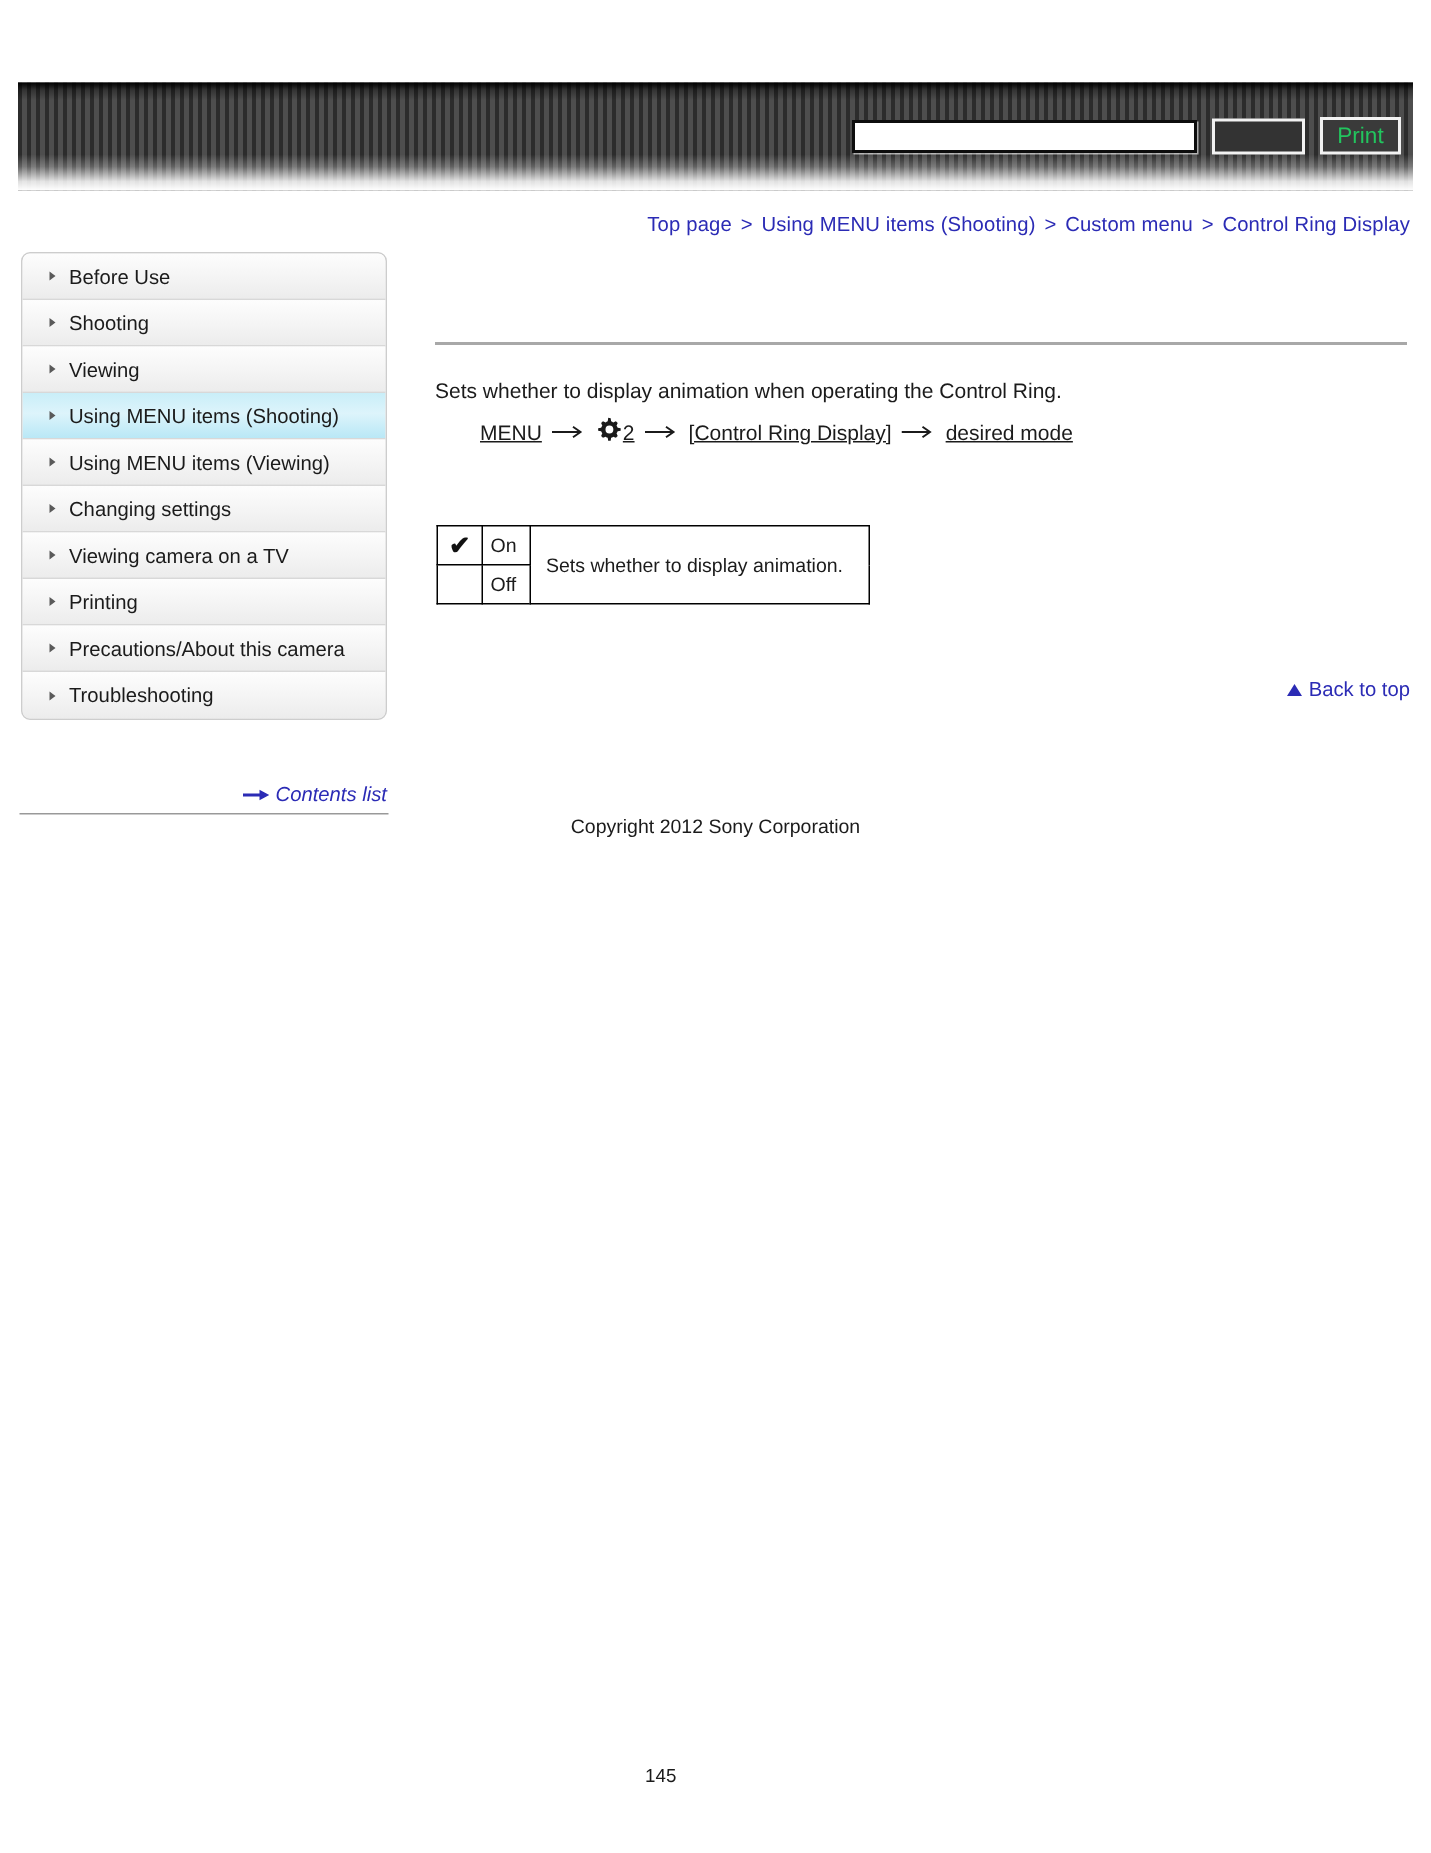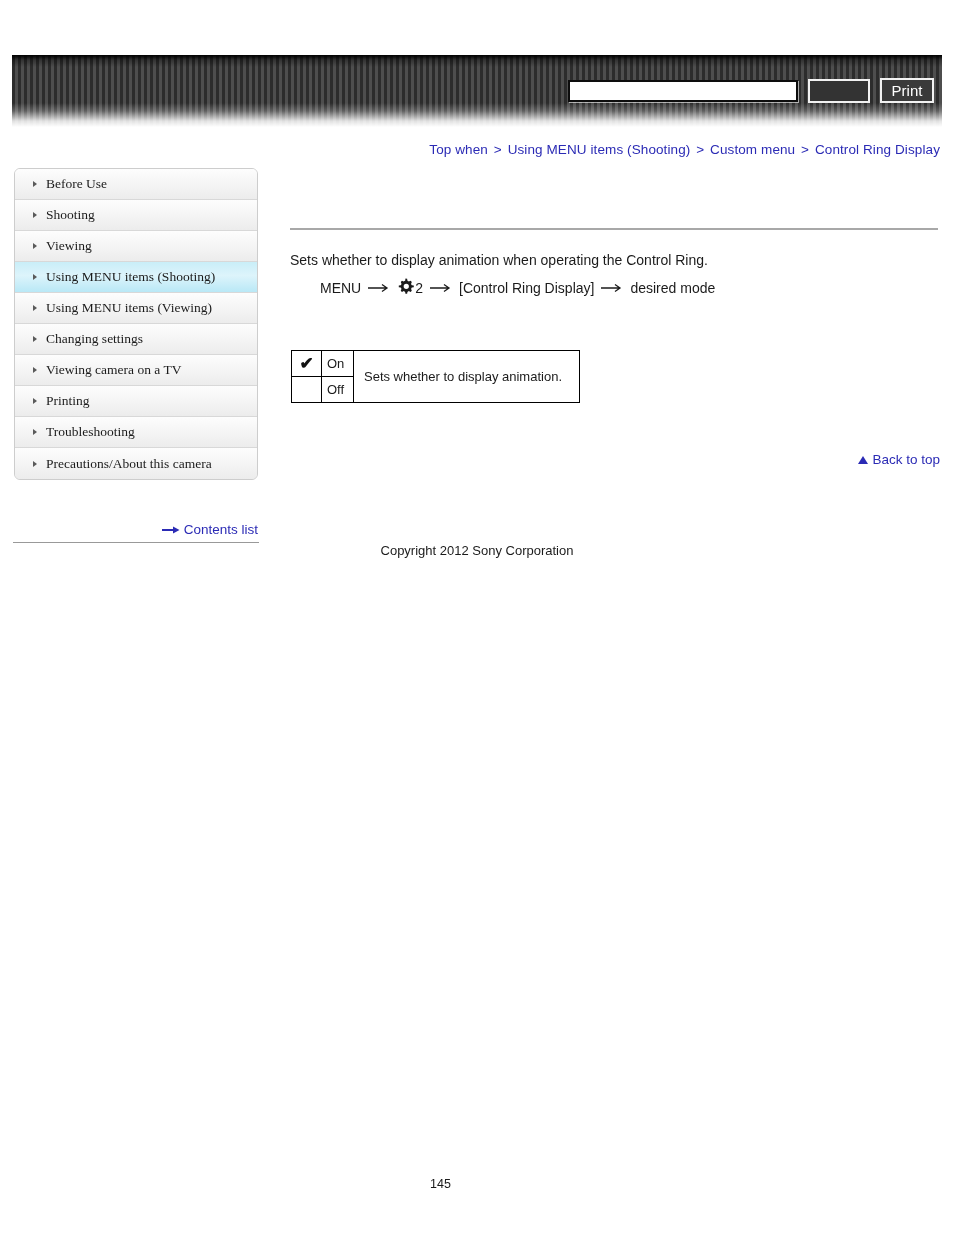--- a/index.html
+++ b/index.html
@@ -67,21 +67,21 @@
     font-size: 12px;
     box-sizing: border-box;
     padding: 0;
     cursor: pointer;
   }
   #print-button {
     width: 54px;
     height: 25px;
     background: #3a3a3a;
     border: 2px solid #f2f2f2;
-    color: #ffffff;
+    color: #22c55e;
     font-family: "Liberation Sans", sans-serif;
     font-size: 15px;
     line-height: 21px;
     text-align: center;
     box-sizing: border-box;
     padding: 0;
     cursor: pointer;
   }
 
   
@@ -113,21 +113,20 @@
     height: 31px;
     display: flex;
     align-items: center;
     padding-left: 18px;
     border-bottom: 1px solid #d8d8d8;
     font-size: 13.5px;
     color: #1b1b1b;
     background: linear-gradient(to bottom, #fdfdfd 0%, #f4f4f4 55%, #ececec 100%);
     cursor: pointer;
     box-sizing: border-box;
-    font-family: Liberation Serif, serif;
   }
   .nav-item:last-child { border-bottom: none; }
   .nav-item.active {
     background: linear-gradient(to bottom, #c9eef8 0%, #ddf4fb 45%, #b9e8f6 100%);
   }
   .nav-arrow {
     width: 0; height: 0;
     border-left: 4px solid #5a5a5a;
     border-top: 3.5px solid transparent;
     border-bottom: 3.5px solid transparent;
@@ -141,20 +140,21 @@
     top: 522px;
     width: 244px;
     text-align: right;
     font-size: 13.5px;
   }
   #contents-list-link {
     color: #2b2bb5;
     text-decoration: none;
     cursor: pointer;
     white-space: nowrap;
+    font-style: italic;
   }
   .right-arrow-icon {
     display: inline-block;
     vertical-align: -1px;
     margin-right: 4px;
   }
 
   #sidebar-divider {
     position: absolute;
     left: 13px;
@@ -183,20 +183,21 @@
   }
   #menu-path {
     position: absolute;
     left: 320px;
     top: 278px;
     font-size: 14px;
     color: #1b1b1b;
     display: flex;
     align-items: center;
     white-space: nowrap;
+    text-decoration: underline;
   }
   #menu-path .arrow-glyph {
     display: inline-block;
     margin: 0 7px;
   }
   #menu-path .gear-icon {
     display: inline-block;
     vertical-align: -3px;
     margin-right: 1px;
   }
@@ -284,21 +285,21 @@
 
 <div id="header-banner">
   <div id="header-controls">
     <input id="search-input" type="text" placeholder="" style="">
     <button id="search-button"></button>
     <button id="print-button">Print</button>
   </div>
 </div>
 
 <div id="breadcrumb">
-  <span class="crumb">Top when</span>
+  <span class="crumb">Top page</span>
   <span class="sep">&gt;</span>
   <span class="crumb">Using MENU items (Shooting)</span>
   <span class="sep">&gt;</span>
   <span class="crumb">Custom menu</span>
   <span class="sep">&gt;</span>
   <span class="crumb">Control Ring Display</span>
 </div>
 
 <div id="sidebar">
   <div class="nav-item">
@@ -328,25 +329,25 @@
   <div class="nav-item">
     <span class="nav-arrow"></span>
     <span>Viewing camera on a TV</span>
   </div>
   <div class="nav-item">
     <span class="nav-arrow"></span>
     <span>Printing</span>
   </div>
   <div class="nav-item">
     <span class="nav-arrow"></span>
+    <span>Precautions/About this camera</span>
+  </div>
+  <div class="nav-item">
+    <span class="nav-arrow"></span>
     <span>Troubleshooting</span>
-  </div>
-  <div class="nav-item">
-    <span class="nav-arrow"></span>
-    <span>Precautions/About this camera</span>
   </div>
 </div>
 
 <div id="contents-list-row">
   <a id="contents-list-link">
     <span class="right-arrow-icon">
       <svg width="18" height="10" viewBox="0 0 18 10">
         <path d="M0 4 L11 4 L11 1.5 L17.5 5 L11 8.5 L11 6 L0 6 Z" fill="#2b2bb5"></path>
       </svg>
     </span><span>Contents list</span>

